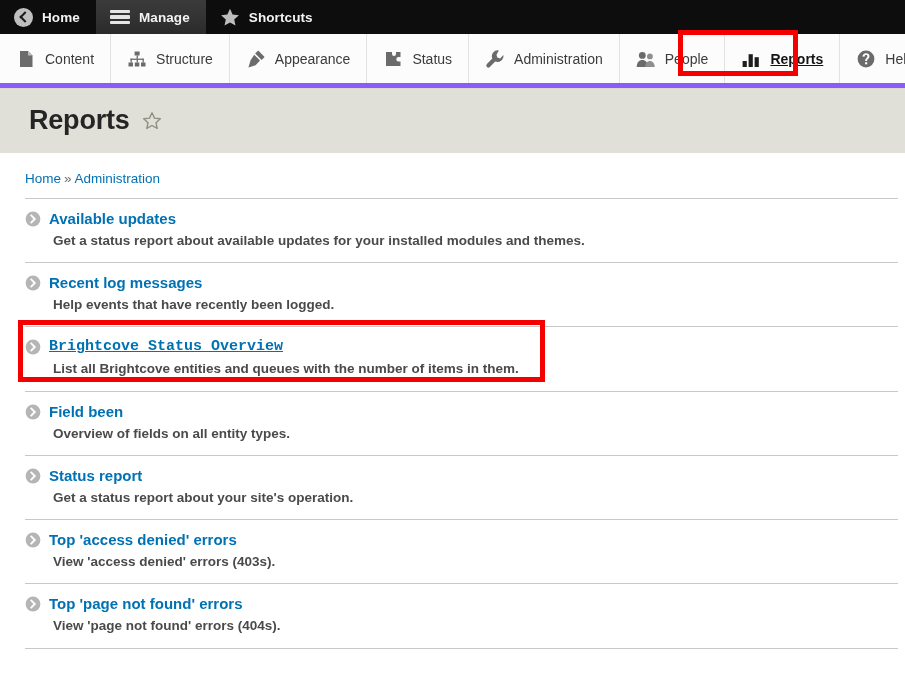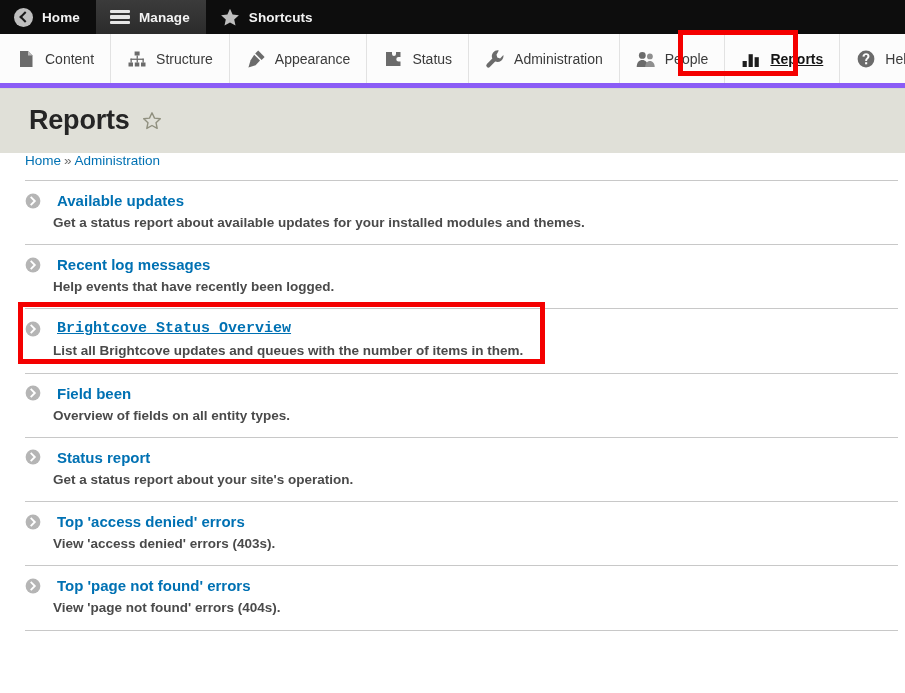--- a/index.html
+++ b/index.html
@@ -110,21 +110,21 @@
     letter-spacing: -.2px;
   }
   .ico-star-outline { width: 20px; height: 20px; margin-left: 12px; display:block; }
 
   
   .content {
     background: #fff;
     padding: 0 7px 0 25px;
   }
   .breadcrumb {
-    padding: 0 0 12px 0;
+    padding: 18px 0 12px 0;
     font-size: 13.5px;
     color: #5a5a5a;
   }
   .breadcrumb a {
     color: #0071b3;
     text-decoration: none;
     cursor: pointer;
   }
   .crumb-sep { color: #6d6d6d; padding: 0 3px; }
 
@@ -132,22 +132,22 @@
   .admin-list li {
     border-top: 1px solid #c8c8c8;
     padding: 11px 0 12px 0;
     position: relative;
   }
   .admin-list li:first-child { border-top: 1px solid #c8c8c8; }
   .admin-list li.last-row { border-bottom: 1px solid #c8c8c8; }
 
   .row-link {
     display: flex;
-    align-items: center;
-    gap: 16px;
+    align-items: flex-end;
+    gap: 8px;
     text-decoration: none;
   }
   .ico-chevron-circle { width: 16px; height: 16px; flex: none; display:block; }
   .row-title {
     color: #0071b3;
     font-size: 15px;
     font-weight: bold;
     cursor: pointer;
   }
   .row-link.hovered .row-title { text-decoration: underline; font-family: Liberation Mono, monospace; }
@@ -311,21 +311,21 @@
     </li>
 
     <li>
       <a class="row-link hovered">
         <svg class="ico-chevron-circle" viewBox="0 0 16 16">
           <circle cx="8" cy="8" r="7.4" fill="#b5b5b5"></circle>
           <path fill="none" stroke="#ffffff" stroke-width="1.9" stroke-linecap="square" d="M6.4 4.6 L9.8 8 L6.4 11.4"></path>
         </svg>
         <span class="row-title">Brightcove Status Overview</span>
       </a>
-      <div class="row-desc">List all Brightcove updates and queues with the number of items in them.</div>
+      <div class="row-desc">List all Brightcove entities and queues with the number of items in them.</div>
       <div class="hl-brightcove" style="left:-7px; top:-7px; width:527px; height:62px;"></div>
     </li>
 
     <li>
       <a class="row-link">
         <svg class="ico-chevron-circle" viewBox="0 0 16 16">
           <circle cx="8" cy="8" r="7.4" fill="#b5b5b5"></circle>
           <path fill="none" stroke="#ffffff" stroke-width="1.9" stroke-linecap="square" d="M6.4 4.6 L9.8 8 L6.4 11.4"></path>
         </svg>
         <span class="row-title">Field been</span>

